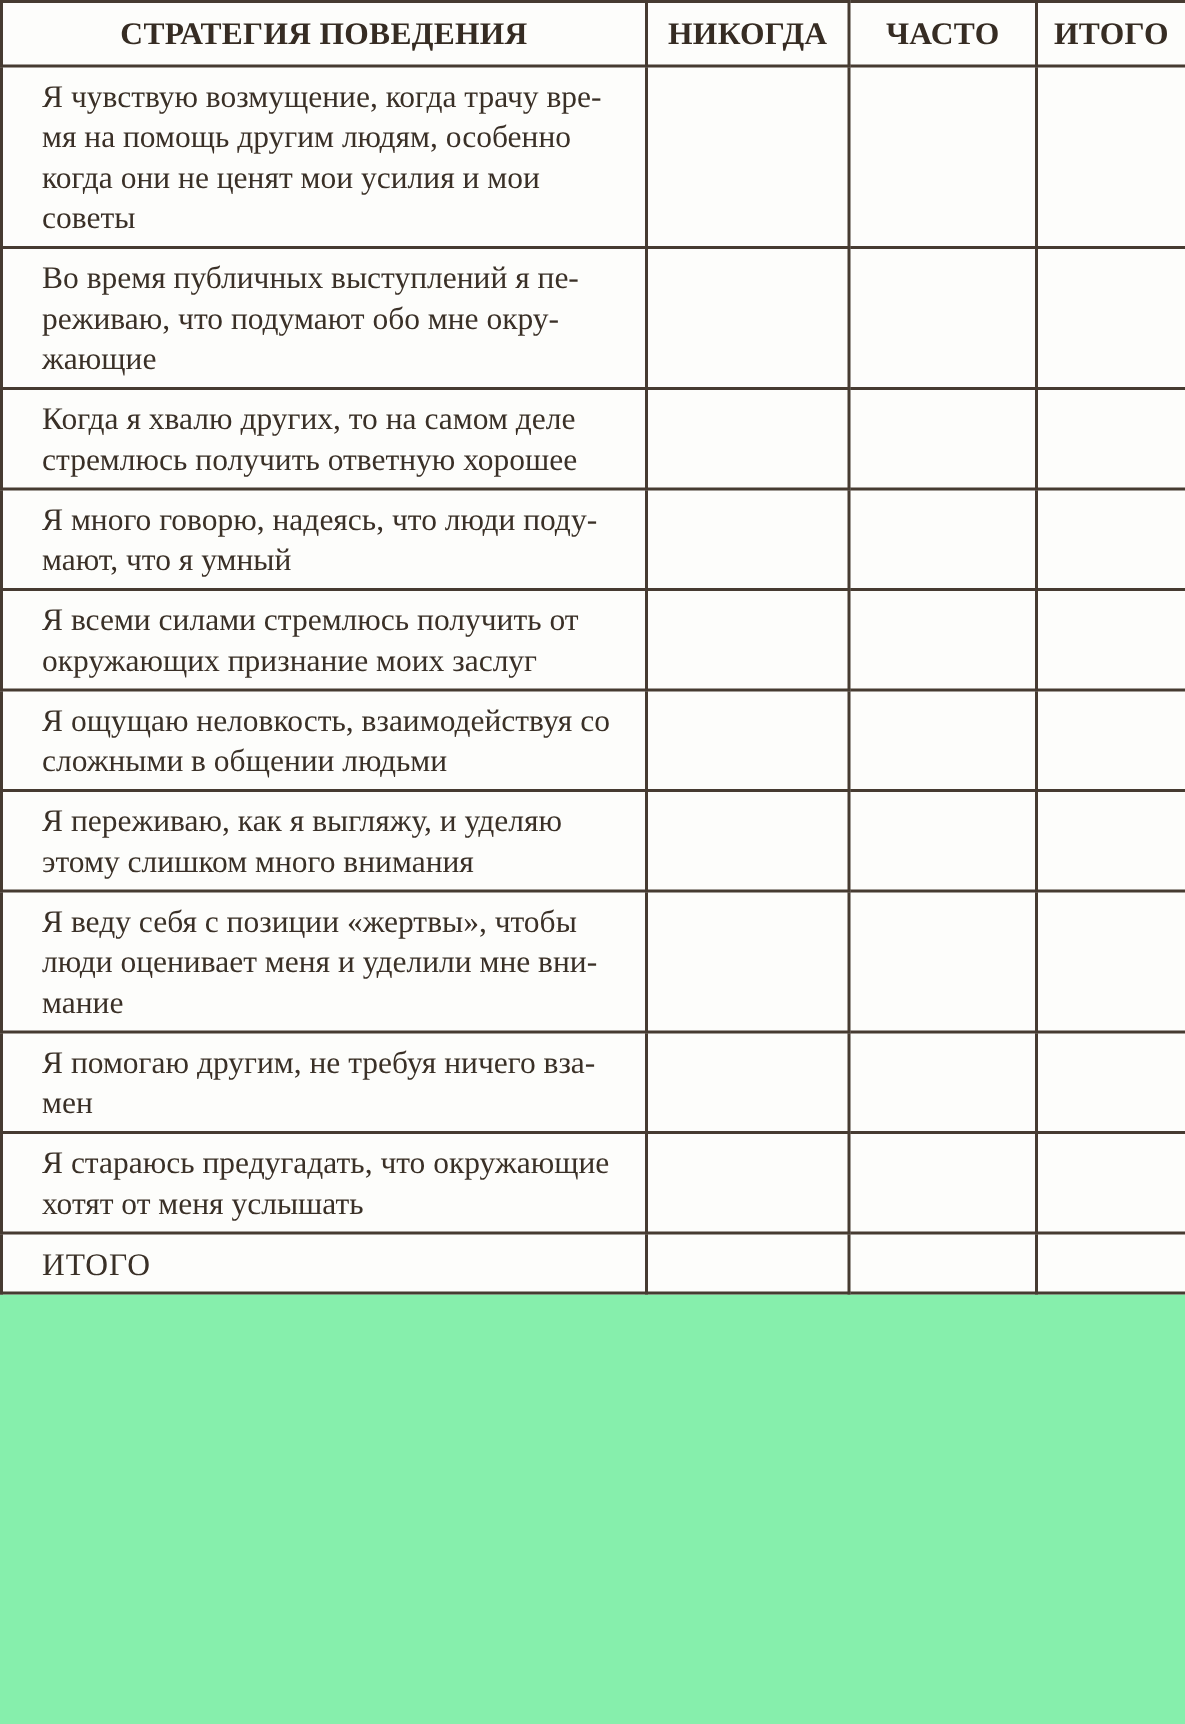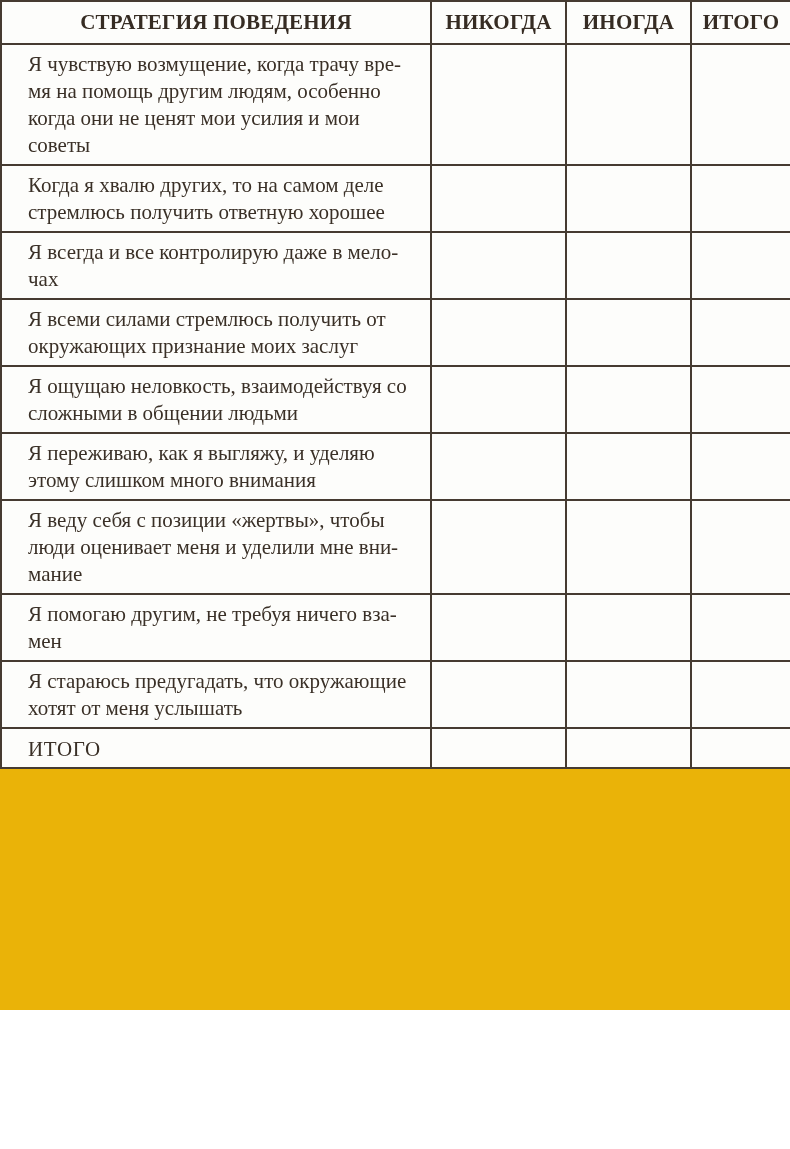--- a/index.html
+++ b/index.html
@@ -2,22 +2,22 @@
 <html lang="ru"><head>
 <meta charset="utf-8">
 <style>
   html, body {
     margin: 0;
     padding: 0;
     background: #ffffff;
   }
   .page {
     width: 790px;
-    height: 1010px;
-    background: #eab308;
+    height: 1149px;
+    background: #86efac;
     box-sizing: border-box;
     overflow: hidden;
   }
   table.questionnaire {
     width: 790px;
     border-collapse: collapse;
     table-layout: fixed;
     font-family: "Liberation Serif", "DejaVu Serif", serif;
     color: #3a3027;
     background: #fdfdfb;
@@ -70,52 +70,60 @@
     <colgroup>
       <col style="width:430px">
       <col style="width:135px">
       <col style="width:125px">
       <col style="width:100px">
     </colgroup>
     <thead>
       <tr>
         <th>СТРАТЕГИЯ ПОВЕДЕНИЯ</th>
         <th>НИКОГДА</th>
-        <th>ИНОГДА</th>
+        <th>ЧАСТО</th>
         <th>ИТОГО</th>
       </tr>
     </thead>
     <tbody id="rows-body">
   <tr>
     <td class="statement">Я чувствую возмущение, когда трачу вре-
 мя на помощь другим людям, особенно
 когда они не ценят мои усилия и мои
 советы</td>
     <td class="answer"></td>
     <td class="answer"></td>
     <td class="answer"></td>
   </tr>
 
+  <tr>
+    <td class="statement">Во время публичных выступлений я пе-
+реживаю, что подумают обо мне окру-
+жающие</td>
+    <td class="answer"></td>
+    <td class="answer"></td>
+    <td class="answer"></td>
+  </tr>
 
   <tr>
     <td class="statement">Когда я хвалю других, то на самом деле
 стремлюсь получить ответную хорошее</td>
     <td class="answer"></td>
     <td class="answer"></td>
     <td class="answer"></td>
   </tr>
 
-
   <tr>
-    <td class="statement">Я всегда и все контролирую даже в мело-
-чах</td>
+    <td class="statement">Я много говорю, надеясь, что люди поду-
+мают, что я умный</td>
     <td class="answer"></td>
     <td class="answer"></td>
     <td class="answer"></td>
   </tr>
+
 
   <tr>
     <td class="statement">Я всеми силами стремлюсь получить от
 окружающих признание моих заслуг</td>
     <td class="answer"></td>
     <td class="answer"></td>
     <td class="answer"></td>
   </tr>
 
 

